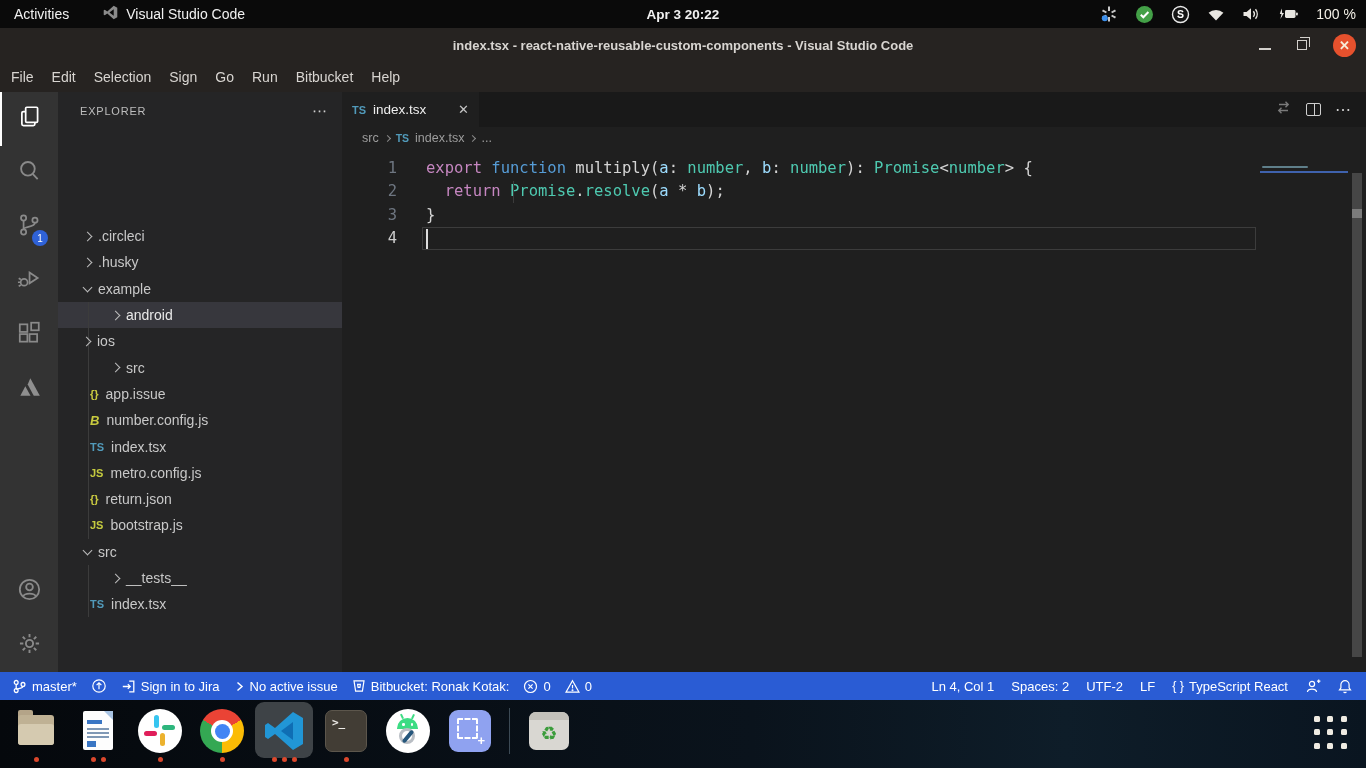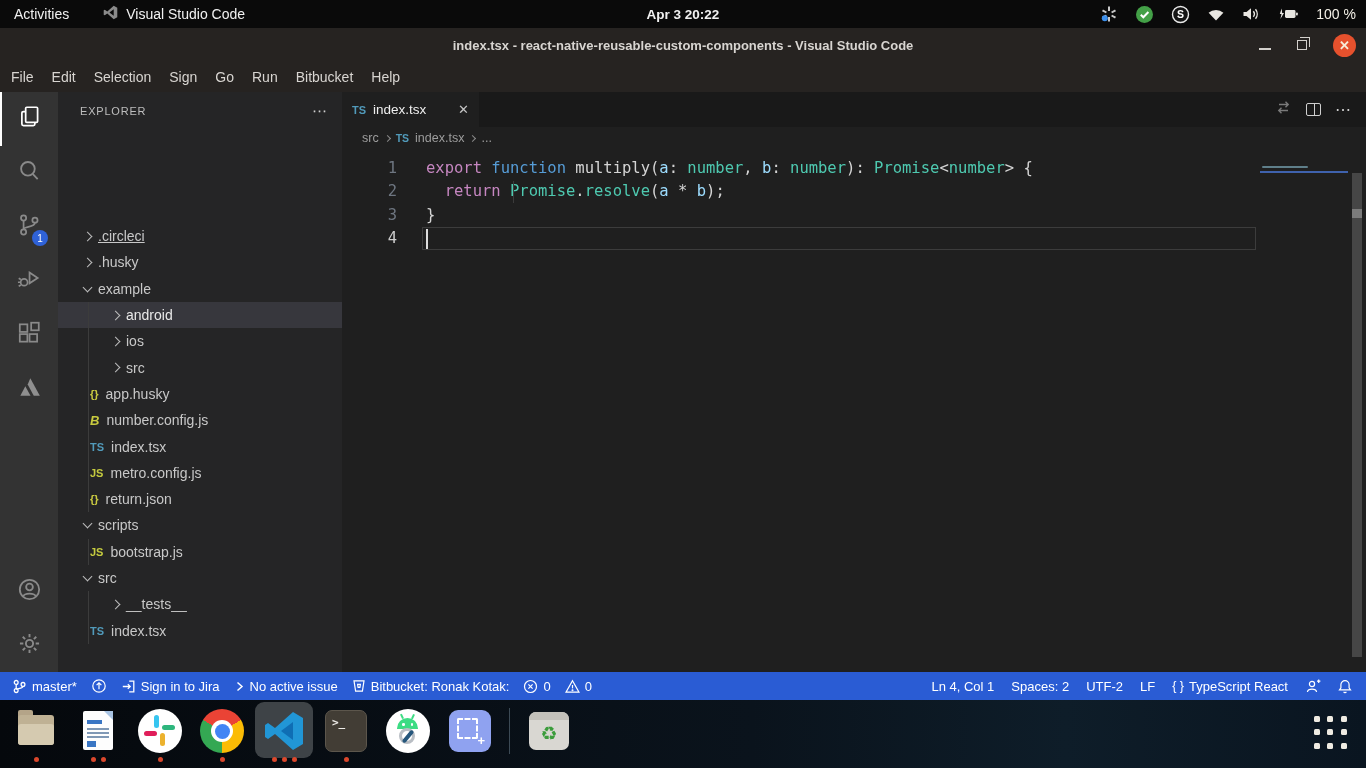--- a/index.html
+++ b/index.html
@@ -301,67 +301,63 @@
       </span>
     </div>
   </div>
 
   <div class="sidebar">
     <div class="sb-head">
       <span>EXPLORER</span>
       <span class="sb-more">⋯</span>
     </div>
     <div class="tree" id="tree">
-        <div class="trow lv1" style="padding-left: 26px; text-decoration: underline;">
+        <div class="trow lv1" style="padding-left: 26px;">
           <span class="chev right"></span>
           <span class="tlabel">.circleci</span>
         </div>
         <div class="trow lv1" style="padding-left: 26px;">
           <span class="chev right"></span>
           <span class="tlabel">.husky</span>
         </div>
         <div class="trow lv1" style="padding-left: 26px;">
           <span class="chev down"></span>
           <span class="tlabel">example</span>
         </div>
         <div class="trow lv2 sel" style="padding-left: 54px;">
           <span class="chev right"></span>
           <span class="tlabel">android</span>
         </div>
-        <div class="trow lv2" style="padding-left: 54px;">
+        <div class="trow lv2" style="padding-left: 25px;">
           <span class="chev right"></span>
           <span class="tlabel">ios</span>
         </div>
         <div class="trow lv2" style="padding-left: 54px;">
           <span class="chev right"></span>
           <span class="tlabel">src</span>
         </div>
         <div class="trow lv2" style="padding-left: 32px;">
           <span class="ficon fi-json" style="color: rgb(203, 203, 65);">{}</span>
-          <span class="tlabel">app.husky</span>
+          <span class="tlabel">app.issue</span>
         </div>
         <div class="trow lv2" style="padding-left: 32px;">
           <span class="ficon fi-babel" style="color: rgb(201, 203, 63);">B</span>
           <span class="tlabel">number.config.js</span>
         </div>
         <div class="trow lv2" style="padding-left: 32px;">
           <span class="ficon fi-ts" style="color: rgb(81, 154, 186);">TS</span>
           <span class="tlabel">index.tsx</span>
         </div>
         <div class="trow lv2" style="padding-left: 32px;">
           <span class="ficon fi-js" style="color: rgb(197, 203, 63);">JS</span>
           <span class="tlabel">metro.config.js</span>
         </div>
         <div class="trow lv2" style="padding-left: 32px;">
           <span class="ficon fi-json" style="color: rgb(203, 203, 65);">{}</span>
           <span class="tlabel">return.json</span>
-        </div>
-        <div class="trow lv1" style="padding-left: 26px;">
-          <span class="chev down"></span>
-          <span class="tlabel">scripts</span>
         </div>
         <div class="trow lv2" style="padding-left: 32px;">
           <span class="ficon fi-js" style="color: rgb(197, 203, 63);">JS</span>
           <span class="tlabel">bootstrap.js</span>
         </div>
         <div class="trow lv1" style="padding-left: 26px;">
           <span class="chev down"></span>
           <span class="tlabel">src</span>
         </div>
         <div class="trow lv2" style="padding-left: 54px;">

